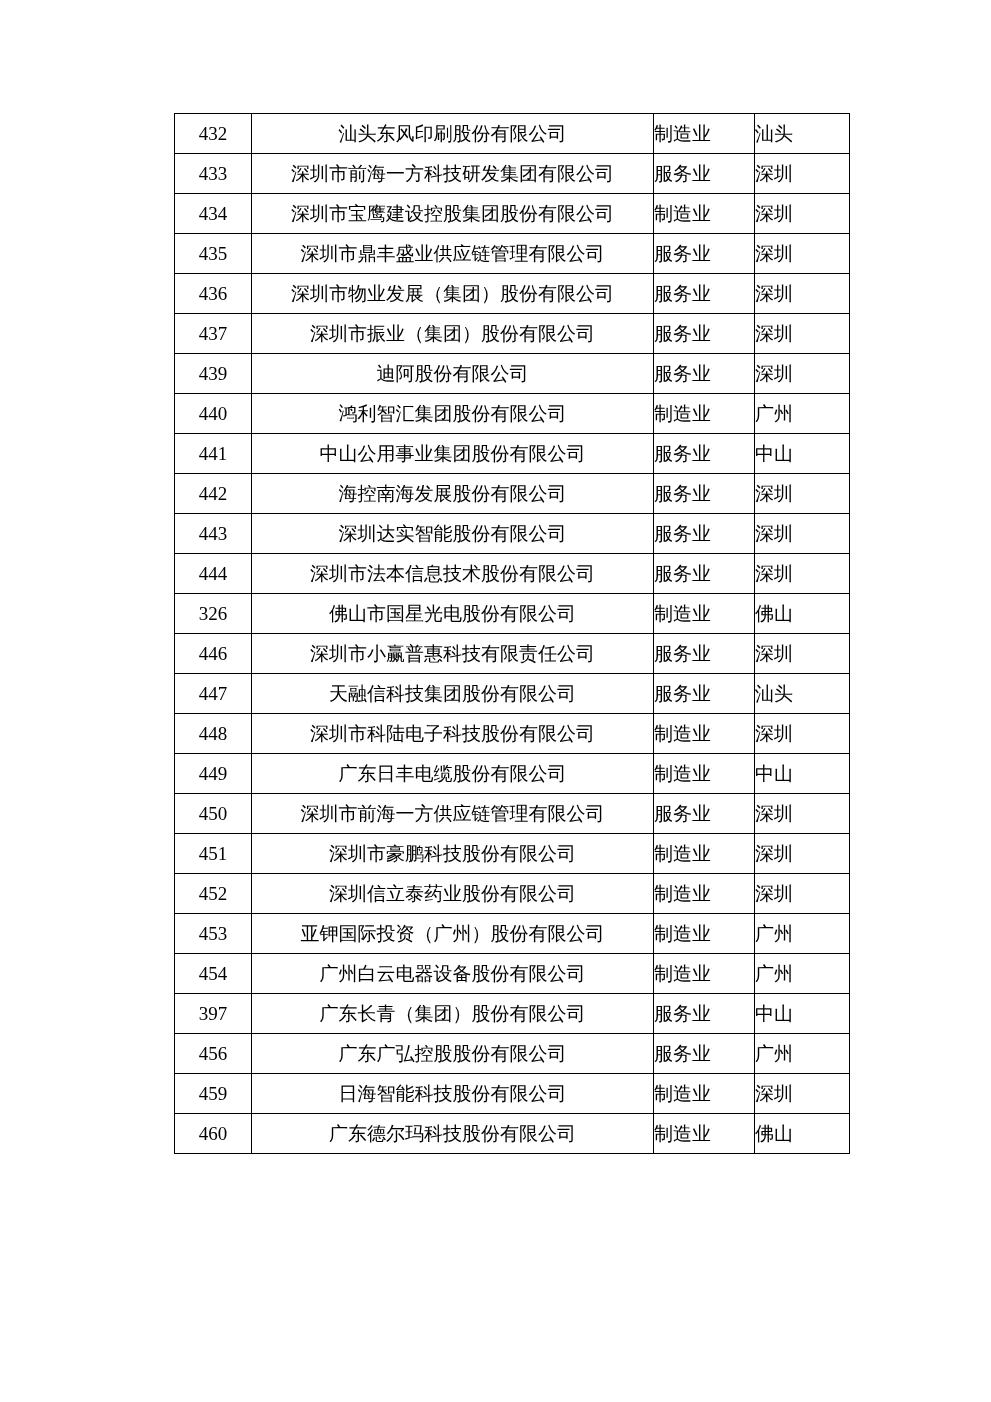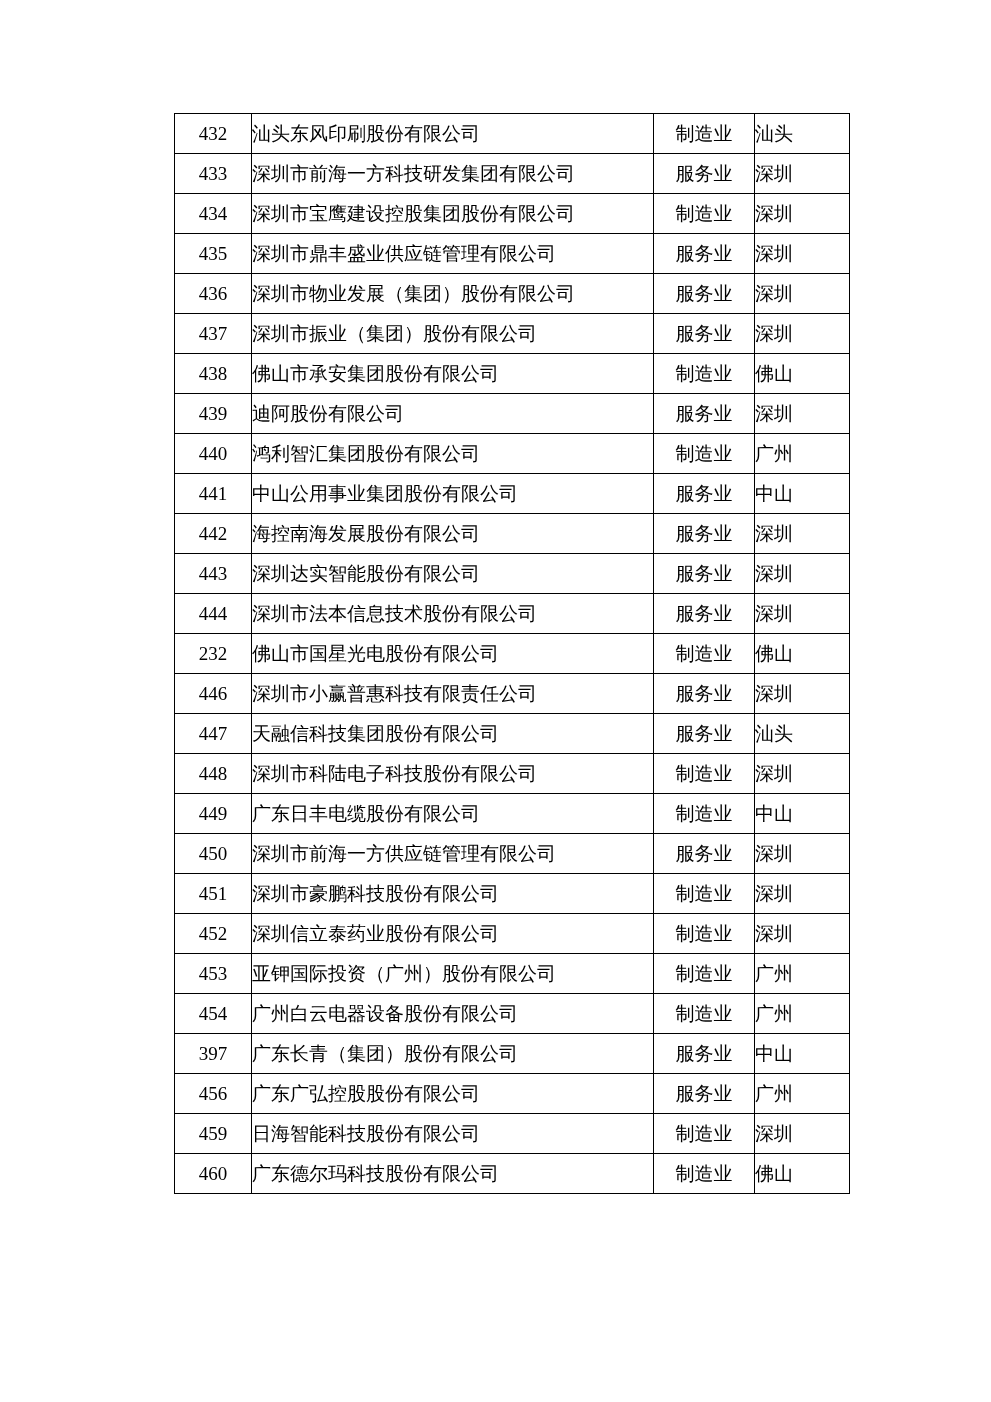--- a/index.html
+++ b/index.html
@@ -45,27 +45,26 @@
     overflow: hidden;
   }
   td.col-index {
     width: 76px;
     text-align: center;
     font-family: "Liberation Serif", serif;
     font-size: 19px;
   }
   td.col-name {
     width: 401px;
-    text-align: left;
+    text-align: center;
     padding-left: 10px;
     font-size: 19px;
   }
   td.col-industry {
     width: 100px;
-    text-align: center;
     font-size: 19px;
   }
   td.col-city {
     width: 94px;
     text-align: left;
     font-size: 19px;
   }
 </style>
 </head>
 <body>
@@ -104,26 +103,20 @@
             <td class="col-industry">服务业</td>
             <td class="col-city">深圳</td>
           </tr>
           <tr>
             <td class="col-index">437</td>
             <td class="col-name">深圳市振业（集团）股份有限公司</td>
             <td class="col-industry">服务业</td>
             <td class="col-city">深圳</td>
           </tr>
           <tr>
-            <td class="col-index">438</td>
-            <td class="col-name">佛山市承安集团股份有限公司</td>
-            <td class="col-industry">制造业</td>
-            <td class="col-city">佛山</td>
-          </tr>
-          <tr>
             <td class="col-index">439</td>
             <td class="col-name">迪阿股份有限公司</td>
             <td class="col-industry">服务业</td>
             <td class="col-city">深圳</td>
           </tr>
           <tr>
             <td class="col-index">440</td>
             <td class="col-name">鸿利智汇集团股份有限公司</td>
             <td class="col-industry">制造业</td>
             <td class="col-city">广州</td>
@@ -146,21 +139,21 @@
             <td class="col-industry">服务业</td>
             <td class="col-city">深圳</td>
           </tr>
           <tr>
             <td class="col-index">444</td>
             <td class="col-name">深圳市法本信息技术股份有限公司</td>
             <td class="col-industry">服务业</td>
             <td class="col-city">深圳</td>
           </tr>
           <tr>
-            <td class="col-index">232</td>
+            <td class="col-index">326</td>
             <td class="col-name">佛山市国星光电股份有限公司</td>
             <td class="col-industry">制造业</td>
             <td class="col-city">佛山</td>
           </tr>
           <tr>
             <td class="col-index">446</td>
             <td class="col-name">深圳市小赢普惠科技有限责任公司</td>
             <td class="col-industry">服务业</td>
             <td class="col-city">深圳</td>
           </tr>

